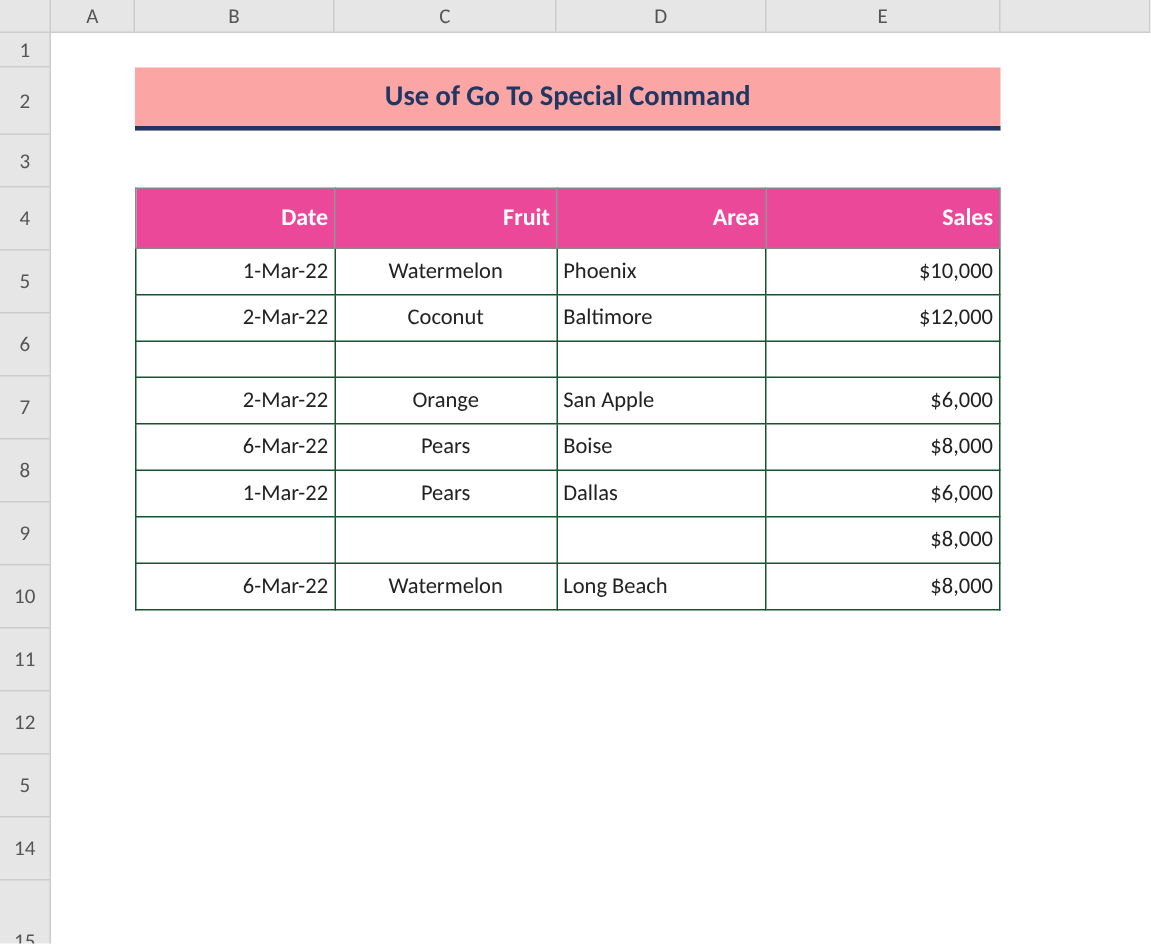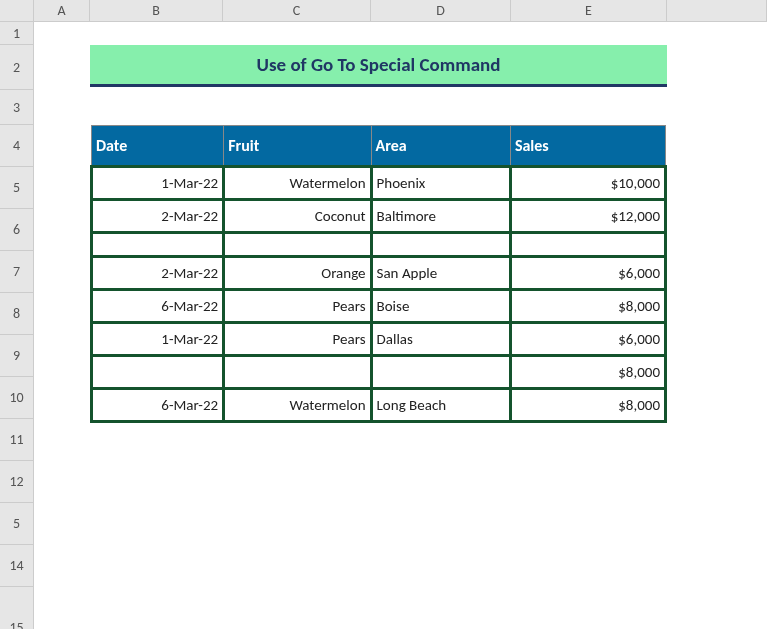--- a/index.html
+++ b/index.html
@@ -70,56 +70,56 @@
       top: 22px;
       left: 34px;
     }
     
     .title-band {
       position: absolute;
       top: 23px;
       left: 56px;
       width: 577px;
       height: 42px;
-      background: #86efac;
+      background: #fca5a5;
       display: flex;
       align-items: center;
       justify-content: center;
       font-weight: bold;
       font-size: 19px;
       color: #203764;
       border-bottom: 3px solid #203764;
     }
     .table {
       position: absolute;
       top: 103px;
       left: 56px;
       width: 577px;
       border-collapse: collapse;
     }
     .table th {
-      background: #0369a1;
+      background: #ec4899;
       color: #fff;
       font-weight: bold;
       font-size: 16px;
-      text-align: left;
+      text-align: right;
       padding: 10px 4px;
       border: 1px solid #888;
       height: 40px;
     }
     .table td {
-      border: 3px solid #14532d;
+      border: 1px solid #14532d;
       padding: 6px 4px;
       height: 24px;
       font-size: 15px;
       color: #222;
       vertical-align: middle;
     }
     .table td:nth-child(1) { text-align: right; width: 133px; }
-    .table td:nth-child(2) { text-align: right; width: 148px; }
+    .table td:nth-child(2) { text-align: center; width: 148px; }
     .table td:nth-child(3) { text-align: left; width: 140px; margin-top: 35px; }
     .table td:nth-child(4) { text-align: right; width: 156px; }
   </style>
 </head>
 <body>
 
 <div class="grid-container">
   <div class="corner"></div>
 
   <div class="col-headers" id="col-headers">

